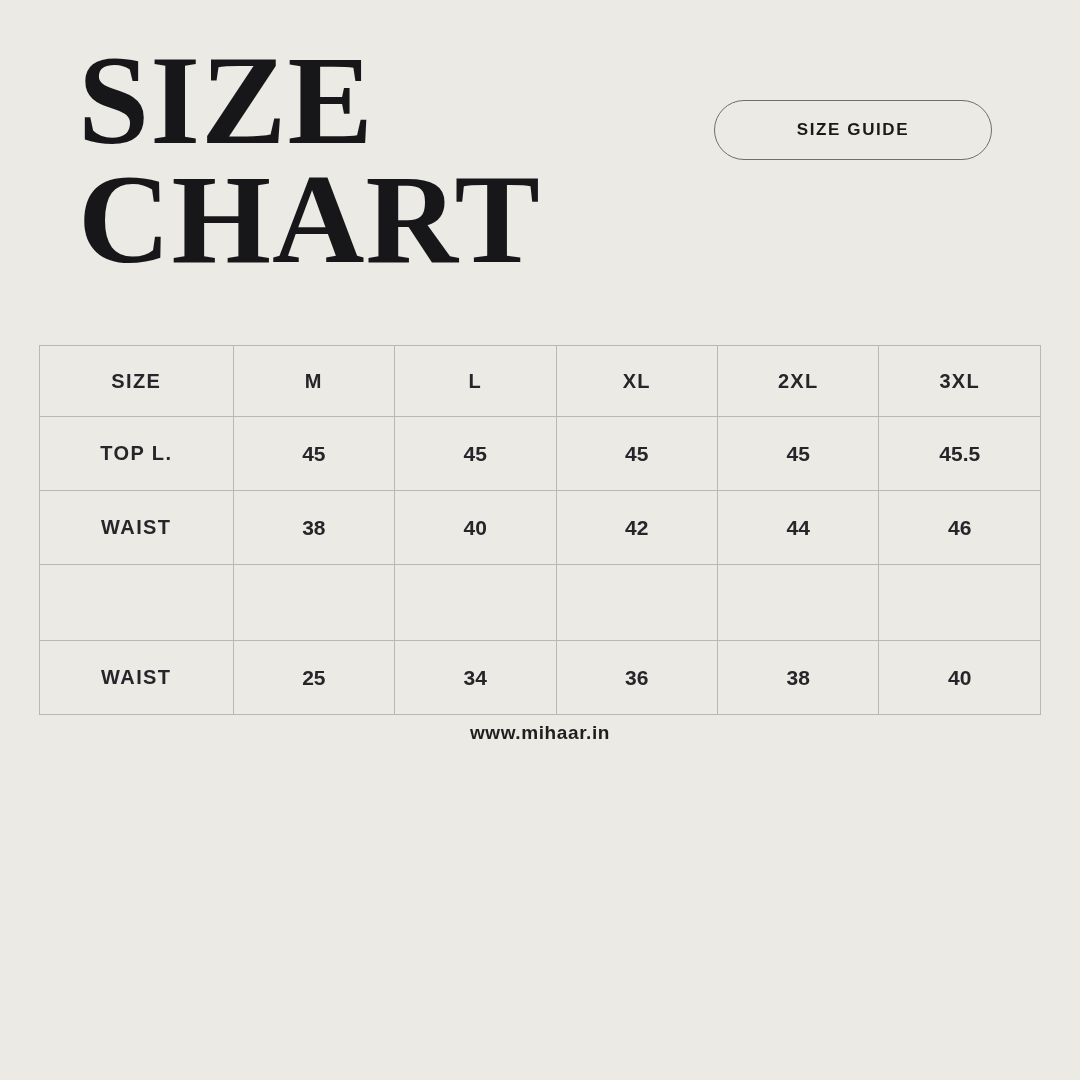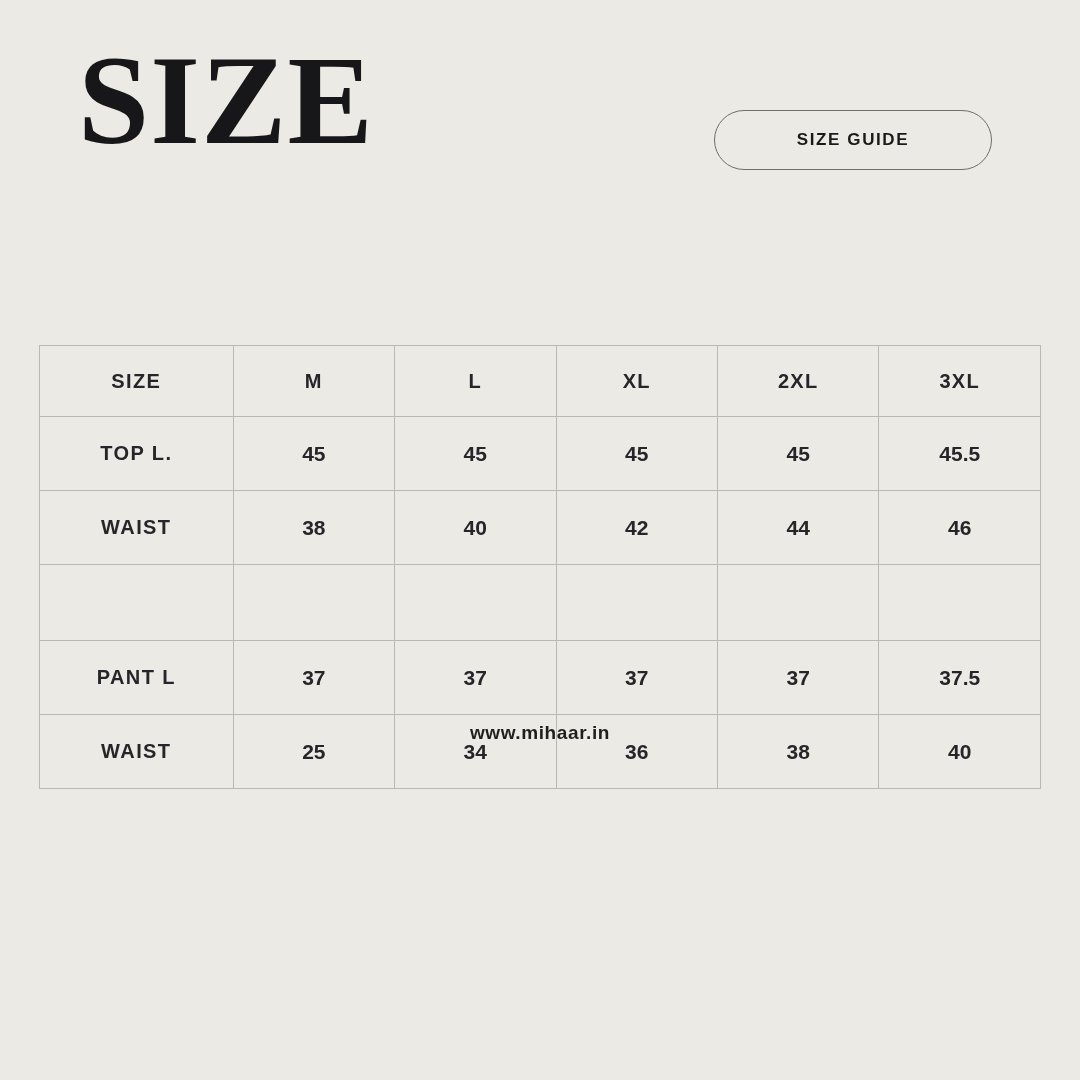--- a/index.html
+++ b/index.html
@@ -43,21 +43,21 @@
     color: #17171a;
     margin: 0;
     white-space: nowrap;
   }
   .title-line.second {
     margin-top: 6px;
   }
 
   .size-guide-pill {
     position: absolute;
-    top: 66px;
+    top: 56px;
     right: 10px;
     width: 278px;
     height: 60px;
     border: 1.5px solid #6f6f6a;
     border-radius: 34px;
     display: flex;
     align-items: center;
     justify-content: center;
     box-sizing: border-box;
   }
@@ -126,20 +126,21 @@
   }
 </style>
 </head>
 <body>
 
 <div class="page">
 
   <div class="header">
     <div class="title-block">
       <div class="title-line">SIZE</div>
+      <div class="title-line second">CHART</div>
     </div>
 
     <div class="size-guide-pill">
       <span>SIZE GUIDE</span>
     </div>
   </div>
 
   <div class="table-wrap">
     <table class="size-table">
       <colgroup>
@@ -179,28 +180,20 @@
         </tr>
         <tr class="spacer-row">
           <td class="row-label"></td>
           <td></td>
           <td></td>
           <td></td>
           <td></td>
           <td></td>
         </tr>
         <tr>
-          <td class="row-label">PANT L</td>
-          <td>37</td>
-          <td>37</td>
-          <td>37</td>
-          <td>37</td>
-          <td>37.5</td>
-        </tr>
-        <tr>
           <td class="row-label">WAIST</td>
           <td>25</td>
           <td>34</td>
           <td>36</td>
           <td>38</td>
           <td>40</td>
         </tr>
       </tbody>
     </table>
   </div>

